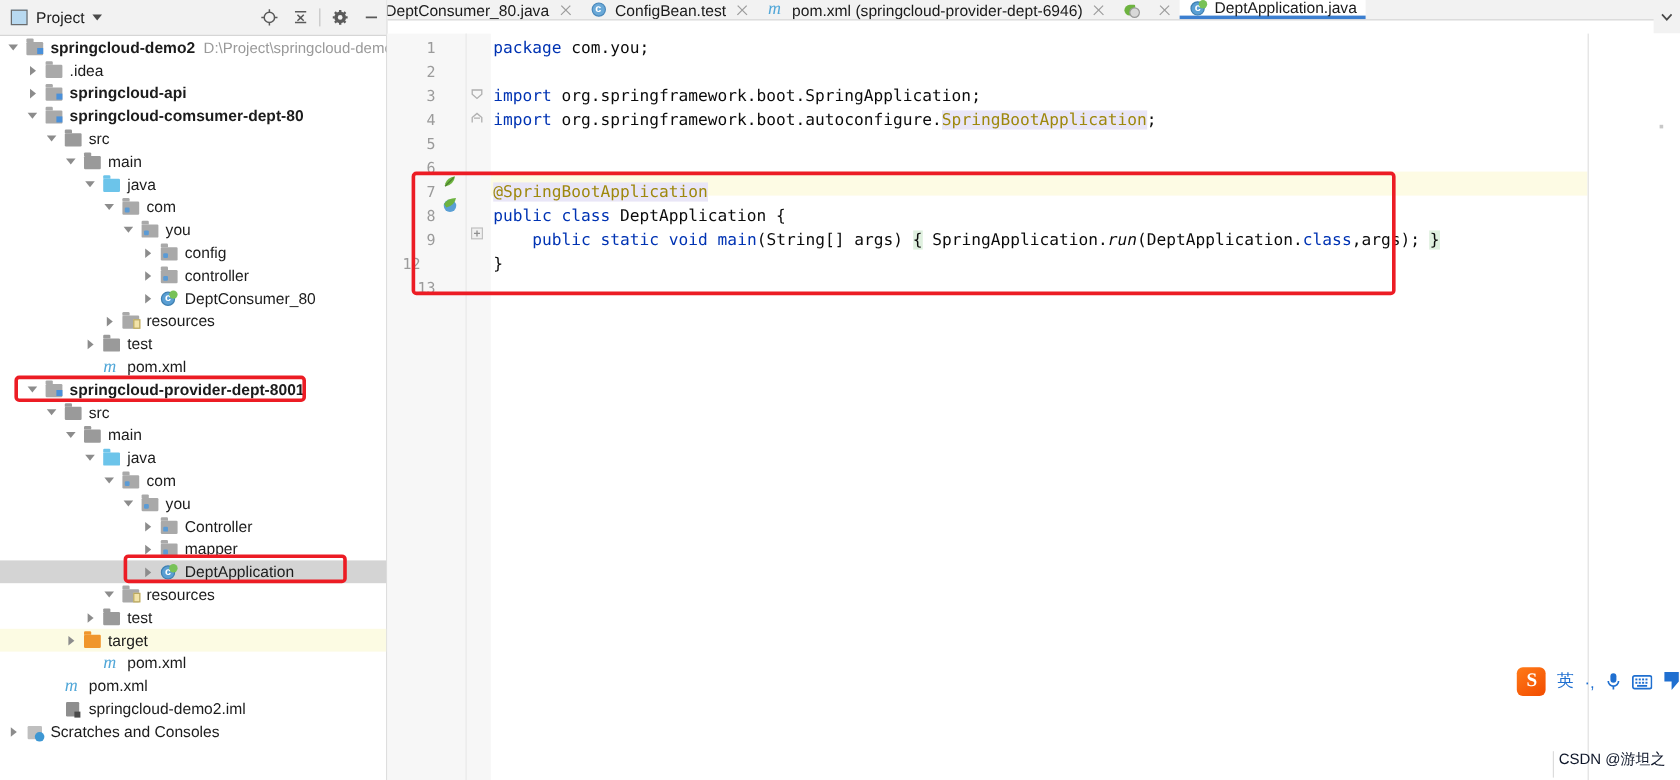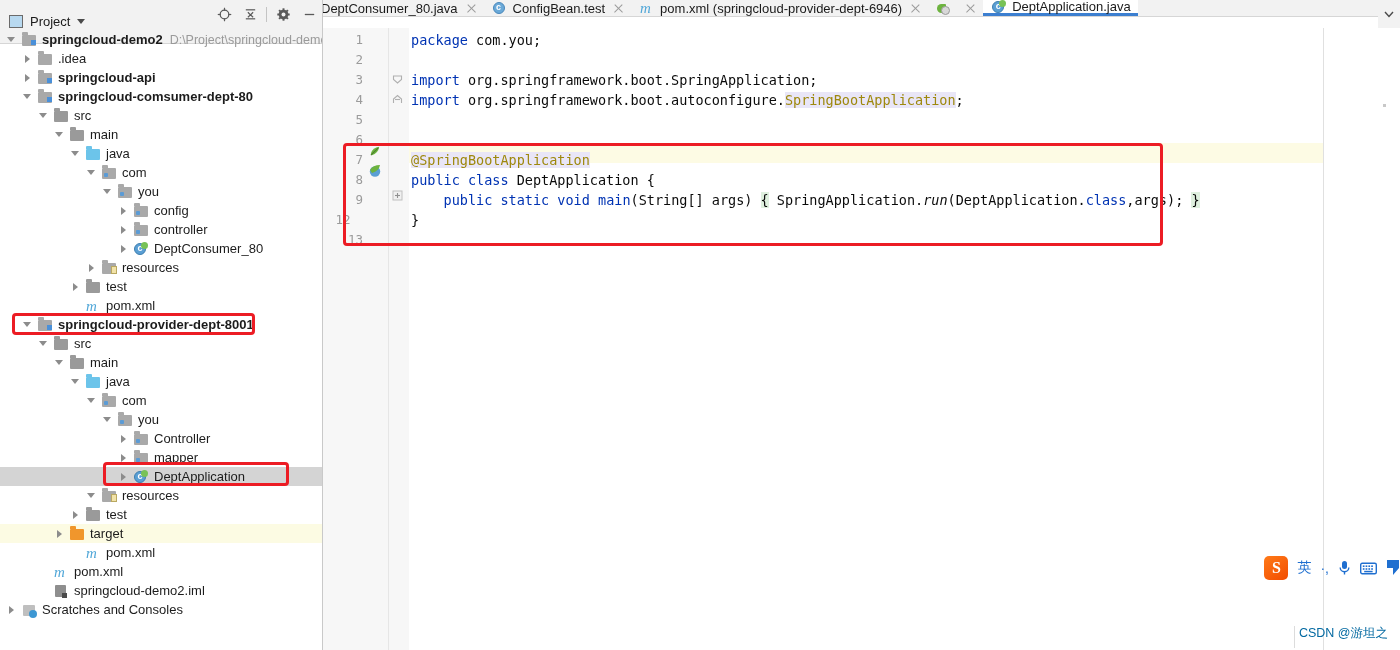--- a/index.html
+++ b/index.html
@@ -15,21 +15,21 @@
 
   
   #sidebar {
     position: absolute; left: 0; top: 0;
     width: 323px; height: 650px;
     background: #ffffff;
     border-right: 1px solid #c9c9c9;
   }
   #sidebar-header {
     position: relative;
-    height: 44px;
+    height: 30px;
     background: #f2f2f2;
     border-bottom: 1px solid #d6d6d6;
     display: flex; align-items: center;
   }
   .proj-icon {
     width: 14px; height: 13px;
     margin-left: 9px;
     border: 1.6px solid #6b6b6b;
     background: #b8d9f0;
   }
@@ -308,21 +308,21 @@
     background: linear-gradient(145deg,#ff7a18,#f24c00);
     display: flex; align-items: center; justify-content: center;
     color: #fff; font-weight: bold; font-size: 16px;
     font-family: "Liberation Serif", serif;
   }
   .ime-item { color: #1f6fd0; font-size: 14px; display: flex; align-items: center; }
 
   
   #watermark {
     position: absolute; right: 12px; bottom: 8px;
-    font-size: 12.5px; color: #0369a1;
+    font-size: 12.5px; color: #0f172a;
     font-family: "Liberation Sans", sans-serif;
   }
   
   #wm-sep { position: absolute; right: 105px; bottom: 2px; width: 1px; height: 22px; background: #dcdcdc; }
 </style>
 <style>.c-ico.plain::after{display:none}</style></head>
 <body>
 
 <div id="app">
 

